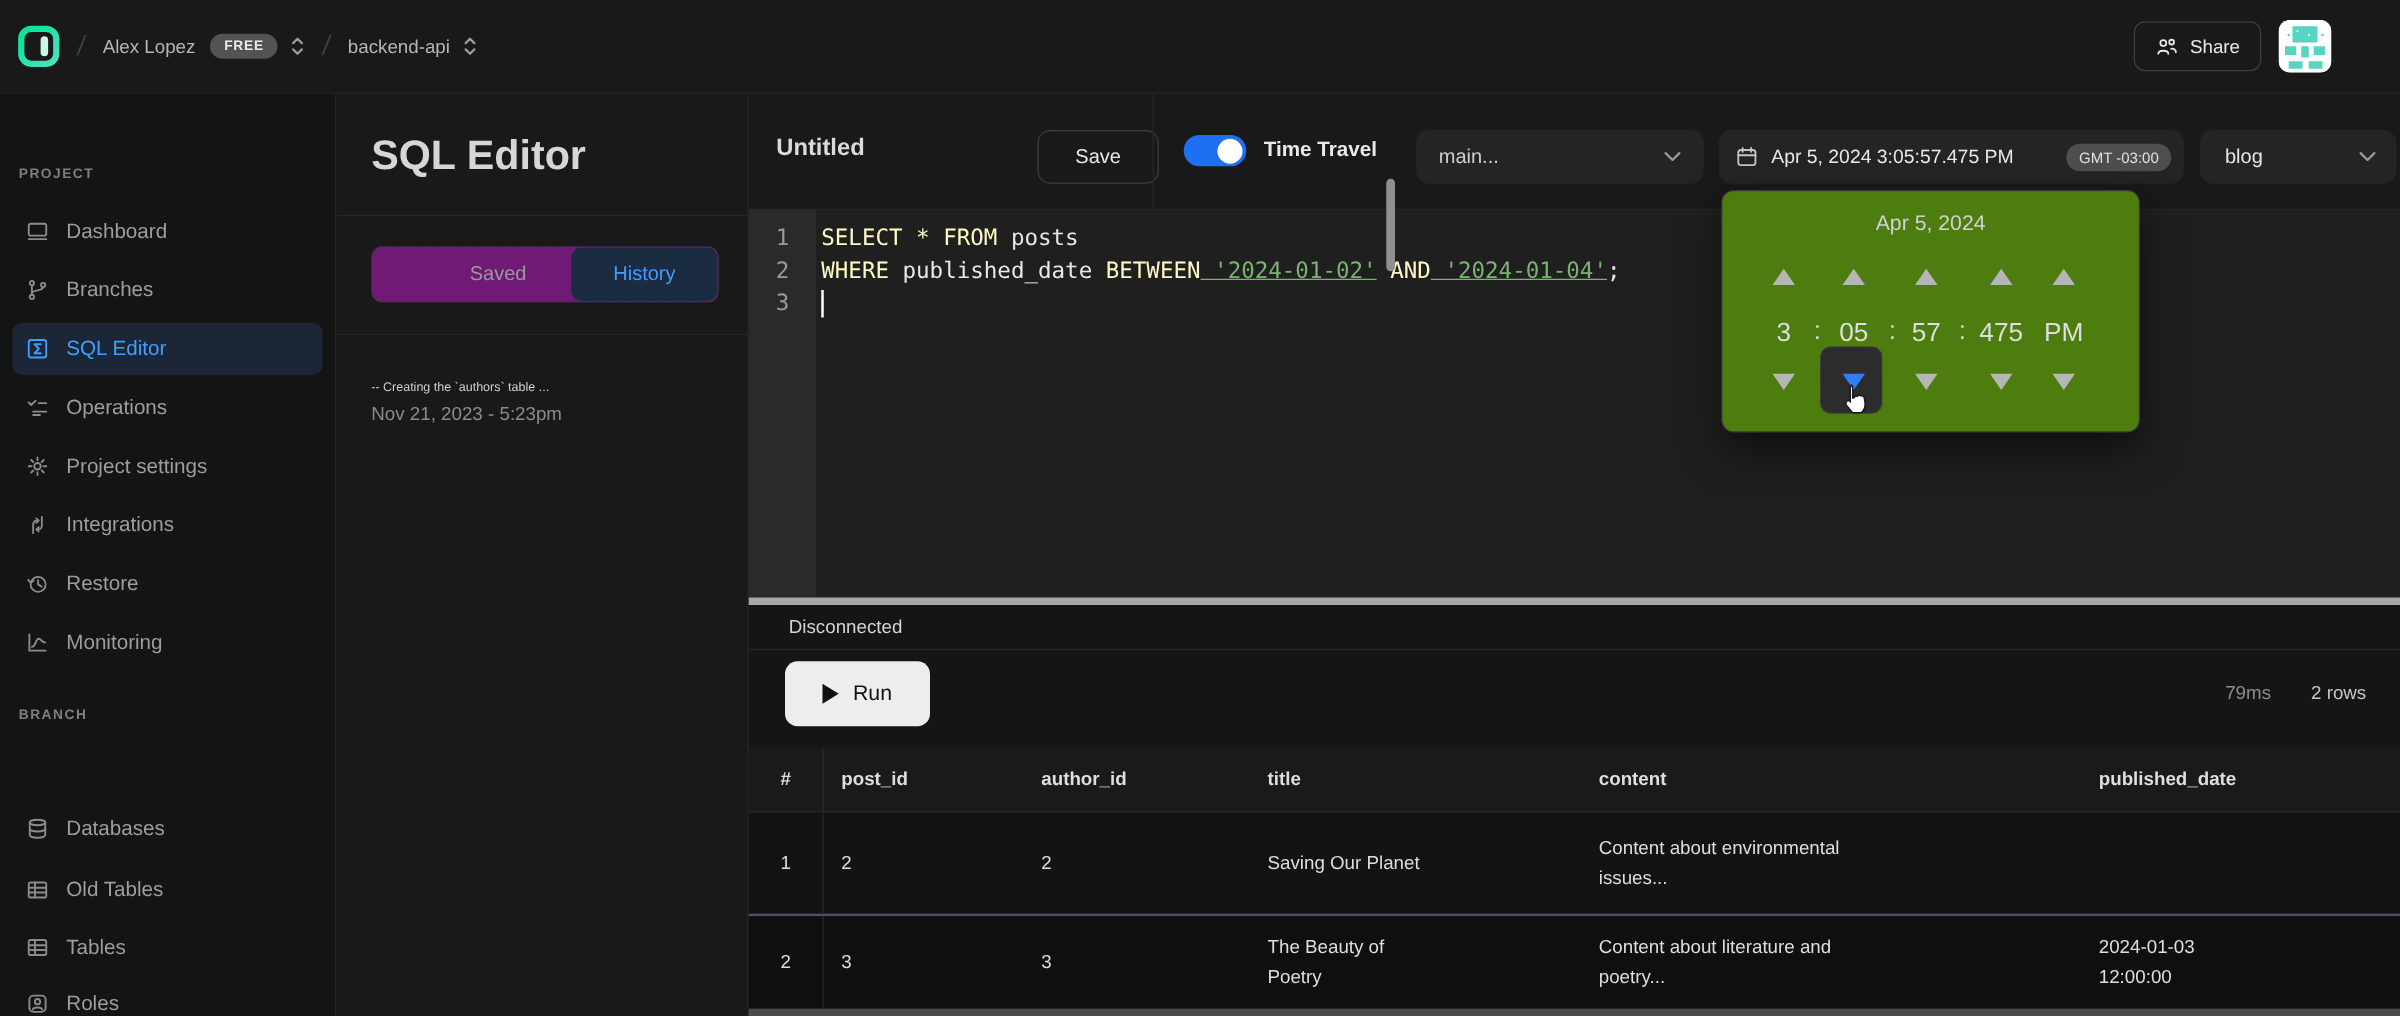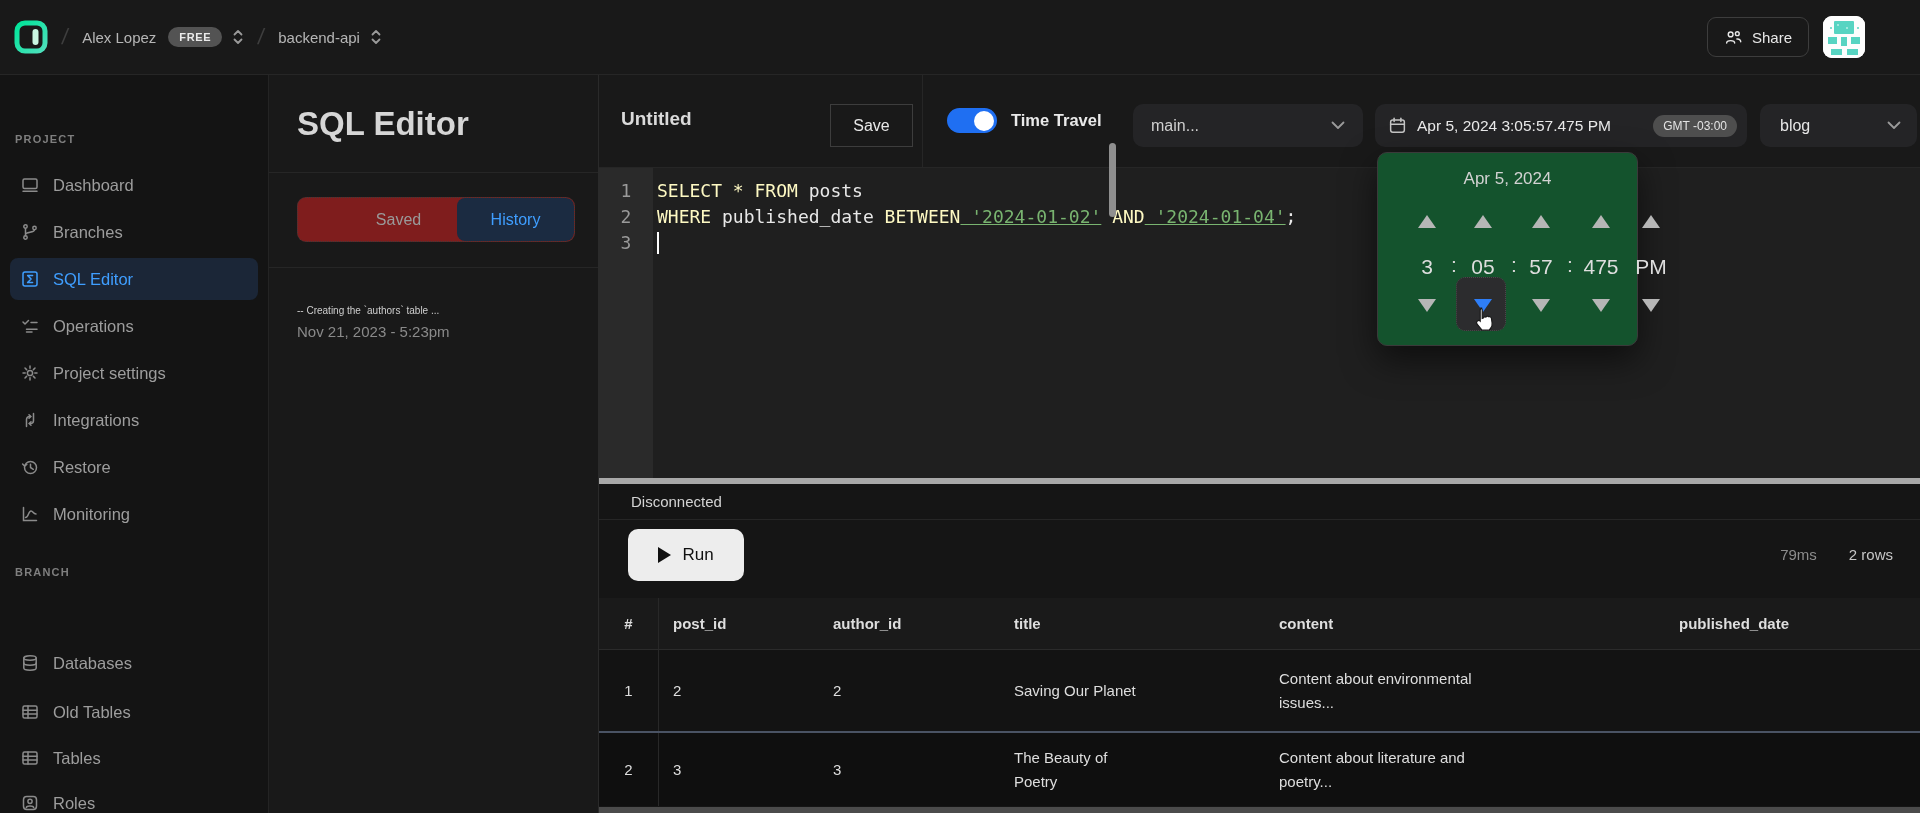--- a/index.html
+++ b/index.html
@@ -34,36 +34,36 @@
   .side-item .ic { width:20px; height:20px; color:#8b8b8b; flex:0 0 20px; }
   .side-item.sel { background:#1b2637; color:#3f9eff; }
   .side-item.sel .ic { color:#3f9eff; }
 
   
   .panel { position:absolute; left:269px; top:75px; width:330px; height:738px;
     background:#191919; border-right:1px solid #2a2a2a; }
   .panel-title { position:absolute; left:28px; top:30px; font-size:33px; font-weight:bold; color:#d6d6d6; }
   .panel-div1 { position:absolute; left:0; top:97px; width:100%; border-top:1px solid #262626; }
   .seg { position:absolute; left:28px; top:122px; width:278px; height:45px;
-    background:#7f1d1d; border:1px dotted #3c3c3c; border-radius:9px; display:flex; overflow:hidden;padding-left:42px; }
+    background:#701a75; border:1px dotted #3c3c3c; border-radius:9px; display:flex; overflow:hidden;padding-left:42px; }
   .seg > div { flex:1; display:flex; align-items:center; justify-content:center;
     font-size:16px; cursor:pointer; }
   .seg .saved { color:#9a9a9a; }
   .seg .hist { background:#1b2b41; color:#3f9eff; border-radius:8px; font-weight:500; }
   .panel-div2 { position:absolute; left:0; top:192px; width:100%; border-top:1px solid #262626; }
   .hist-item { position:absolute; left:28px; top:230px; width:280px; cursor:pointer; }
   .hist-q { color:#cecece; font-size:10px; white-space:nowrap; overflow:hidden; }
   .hist-d { color:#8a8a8a; font-size:15px; margin-top:7px; }
 
   
   .edhead { position:absolute; left:599px; top:75px; width:1321px; height:93px;
     background:#191919; border-bottom:1px solid #262626; }
   .untitled { position:absolute; left:22px; top:33px; font-size:19px; font-weight:600; color:#dadada; }
-  .save-btn { position:absolute; left:231px; top:29px; width:83px; height:43px;
-    border:1px solid #3d3d3d; border-radius:0; background:transparent; color:#e8e8e8;
+  .save-btn { position:absolute; left:231px; top:29px; width:97px; height:43px;
+    border:1px solid #3d3d3d; border-radius:10px; background:transparent; color:#e8e8e8;
     font-size:16px; cursor:pointer; }
   .edhead-div { position:absolute; left:323px; top:0; height:93px; border-left:1px solid #262626; }
   .toggle { position:absolute; left:348px; top:33px; width:50px; height:25px;
     background:#1f6ff2; border-radius:13px; cursor:pointer; }
   .toggle .knob { position:absolute; right:3px; top:2.5px; width:20px; height:20px;
     border-radius:50%; background:#fff; }
   .tt-label { position:absolute; left:412px; top:36px; font-size:16.5px; font-weight:600; color:#eaeaea; }
   .dd { position:absolute; top:29px; height:43px; background:#242426; border-radius:10px;
     display:flex; align-items:center; cursor:pointer; }
   .dd-main { left:534px; width:230px; padding:0 18px; }
@@ -84,22 +84,22 @@
   .gutter { position:absolute; left:0; top:0; width:54px; height:310px; background:#2a2a2a; }
   .cline { position:absolute; left:0; height:26px; line-height:26px; width:100%; display:flex; }
   .cline .num { width:54px; text-align:center; color:#9a9a9a; flex:0 0 54px; }
   .cline .src { padding-left:4px; white-space:pre; }
   .tok-kw { color:#fef9c3; } .tok-pl { color:#e8e8e8; } .tok-str { color:#79b470;text-decoration:underline; }
   .caret { position:absolute; left:58px; top:64px; width:2px; height:22px; background:#fdfdfd; }
   .ed-scroll { position:absolute; left:1109px; top:143px; width:7px; height:74px;
     background:#8f8f8f; border-radius:4px; }
 
   
-  .picker { position:absolute; left:1377px; top:152px; width:261px; height:194px;
-    background:#14532d; border:1px solid #3a3a3a; border-radius:10px;
+  .picker { position:absolute; left:1377px; top:152px; width:335px; height:194px;
+    background:#4d7c0f; border:1px solid #3a3a3a; border-radius:10px;
     box-shadow:0 14px 34px rgba(0,0,0,.55); z-index:20; }
   .pick-title { position:absolute; left:0; top:16px; width:100%; text-align:center;
     font-size:17px; color:#d2d2d2; }
   .spin-col { position:absolute; top:55px; width:56px; height:110px; }
   .spin-col .val { position:absolute; left:0; top:45px; width:100%; height:28px; line-height:28px;
     text-align:center; font-size:21px; color:#dedede; cursor:text; }
   .tri { position:absolute; left:50%; transform:translateX(-50%); width:0; height:0;
     border-left:9px solid transparent; border-right:9px solid transparent; cursor:pointer; }
   .tri.up { top:7px; border-bottom:13px solid #b6b6b6; }
   .tri.down { top:91px; border-top:13px solid #b6b6b6; }
@@ -447,16 +447,18 @@
     </div>
     <div class="rowdiv"></div>
     <div class="trow tr2">
       <div class="cell c0">2</div>
       <div class="cell c1">3</div>
       <div class="cell c2">3</div>
       <div class="cell c3">The Beauty of
 Poetry</div>
       <div class="cell c4">Content about literature and
 poetry...</div>
+      <div class="cell c5">2024-01-03
+12:00:00</div>
     </div>
   </div>
   <div class="hscroll"></div>
 </div>
 
 </body></html>

